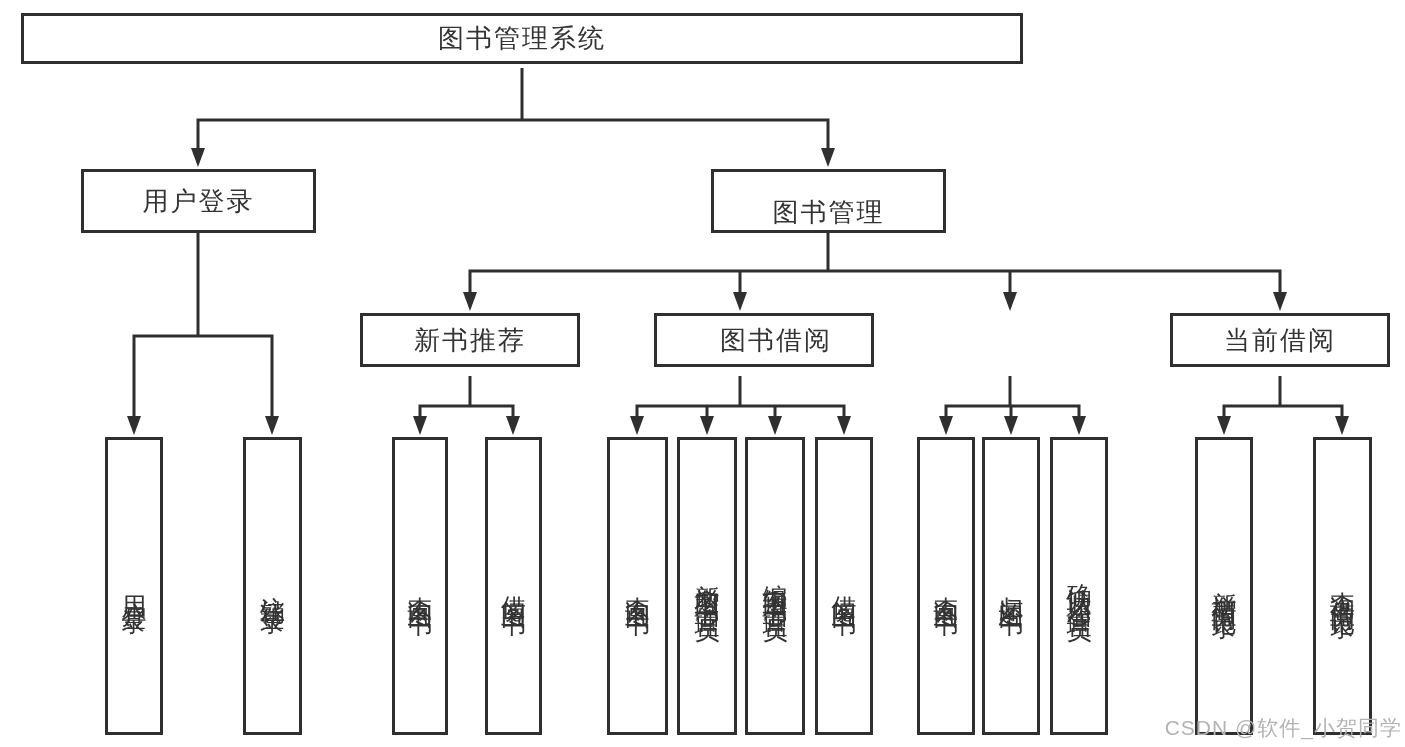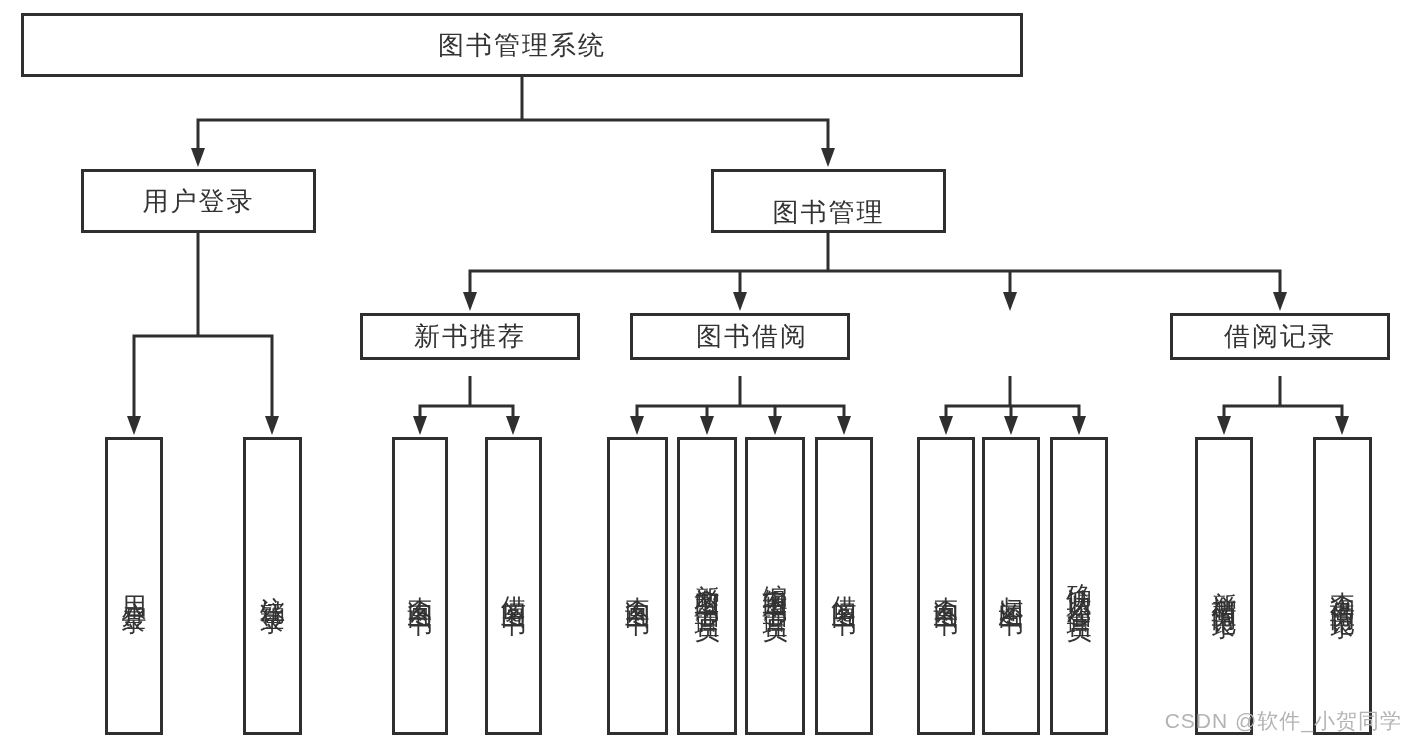--- a/index.html
+++ b/index.html
@@ -27,49 +27,49 @@
     white-space:nowrap;
   }
   .vlabel{
     writing-mode:vertical-rl;
     font-size:25px;
     letter-spacing:5px;
     line-height:1.15;
     color:#333333;
   }
   
-  .n-root{left:21px;top:13px;width:1002px;height:64px;}
+  .n-root{left:21px;top:13px;width:1002px;height:51px;}
   
   .lvl2{top:169px;width:235px;height:64px;}
   .n-user{left:81px;}
   .n-mgmt{left:711px;align-items:flex-end;}
   
-  .lvl3{top:313px;width:220px;height:47px;}
+  .lvl3{top:313px;width:220px;height:54px;}
   .n-rec{left:360px;}
-  .n-bor{left:630px;padding-left:24px;}
+  .n-bor{left:654px;padding-left:24px;}
   .n-cur{left:900px;}
   .n-log{left:1170px;}
   
   .leaf{top:437px;height:298px;}
   .l1a{left:105px;width:58px;}
   .l1b{left:243px;width:59px;}
   .l2a{left:392px;width:56px;}
   .l2b{left:485px;width:57px;}
   .l3a{left:607px;width:61px;}
   .l3b{left:677px;width:60px;}
   .l3c{left:745px;width:60px;}
   .l3d{left:815px;width:58px;}
   .l4a{left:917px;width:58px;}
   .l4b{left:982px;width:58px;}
   .l4c{left:1050px;width:58px;}
   .l5a{left:1195px;width:58px;}
   .l5b{left:1313px;width:59px;}
   #watermark{
     position:absolute;
-    right:3px;bottom:12px;
+    right:3px;bottom:5px;
     font-size:21px;
     letter-spacing:1px;
     color:#b3b3b3;
     white-space:nowrap;
   }
 </style>
 </head>
 <body>
 
 <div id="canvas">
@@ -137,21 +137,21 @@
     <span class="hlabel">图书管理</span>
   </div>
 
   <div class="box lvl3 n-rec">
     <span class="hlabel">新书推荐</span>
   </div>
   <div class="box lvl3 n-bor">
     <span class="hlabel">图书借阅</span>
   </div>
   <div class="box lvl3 n-log">
-    <span class="hlabel">借阅记录</span>
+    <span class="hlabel">当前借阅</span>
   </div>
 
   <div class="box leaf l1a">
     <span class="vlabel">用户登录</span>
   </div>
   <div class="box leaf l1b">
     <span class="vlabel">注销登录</span>
   </div>
 
   <div class="box leaf l2a">

